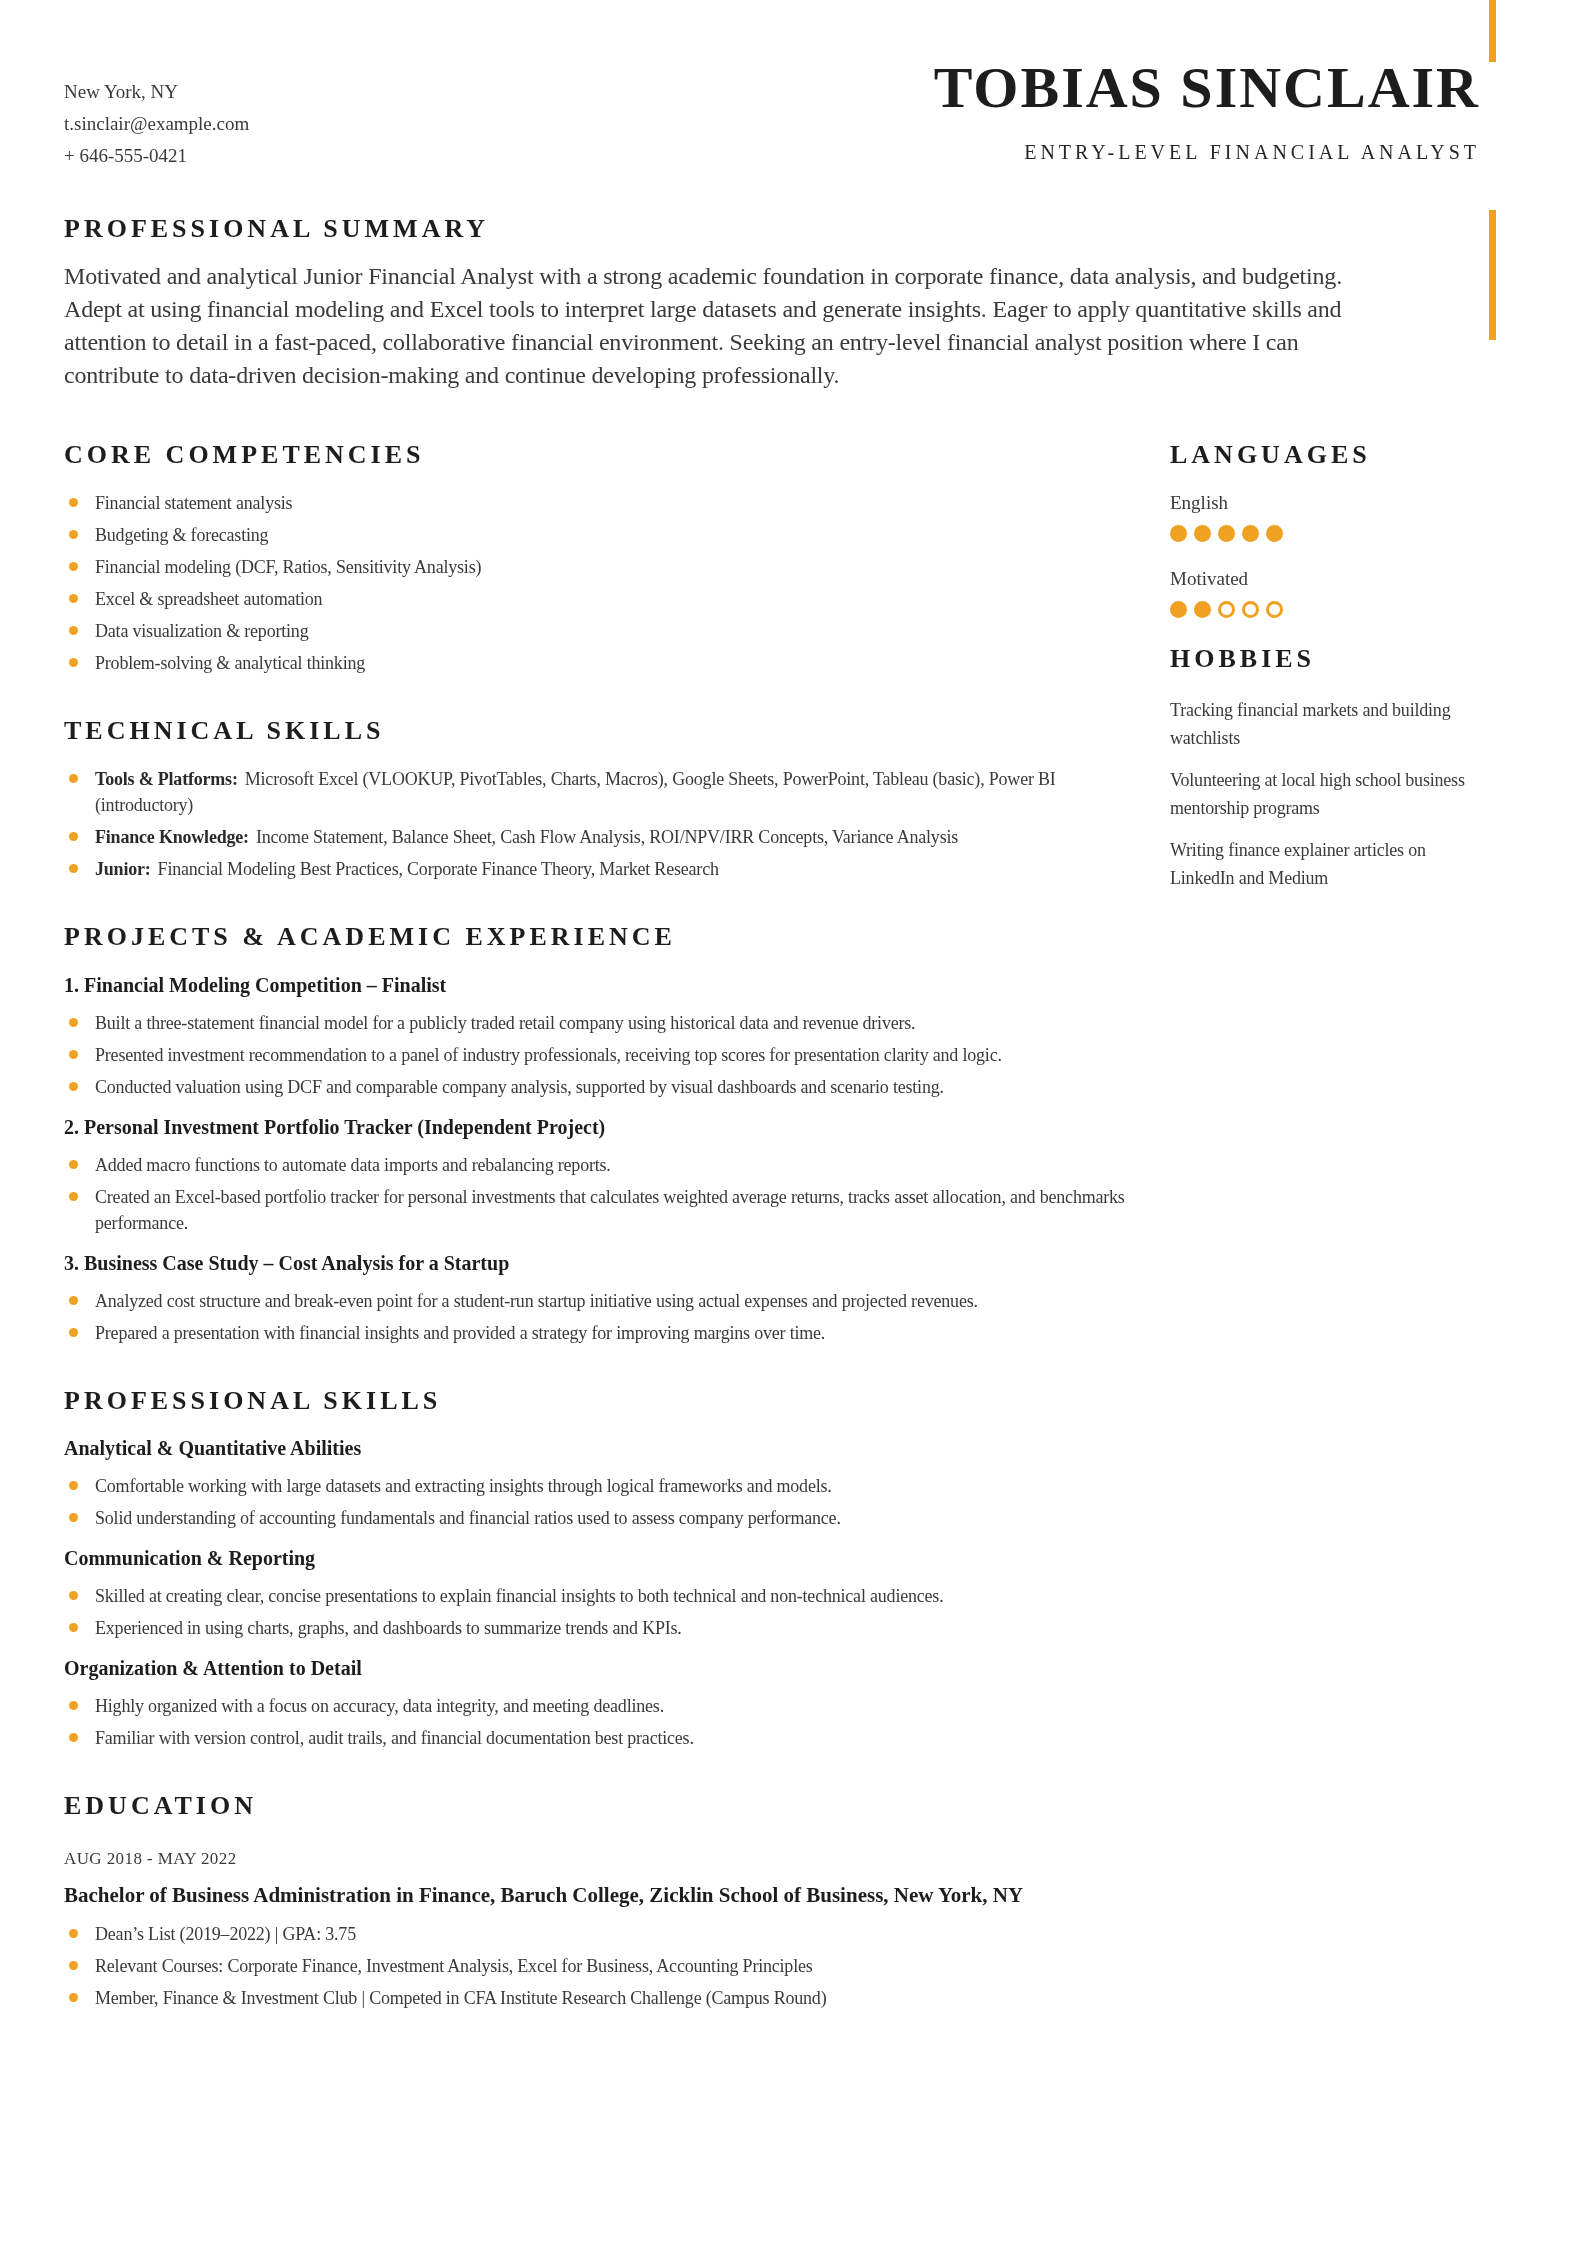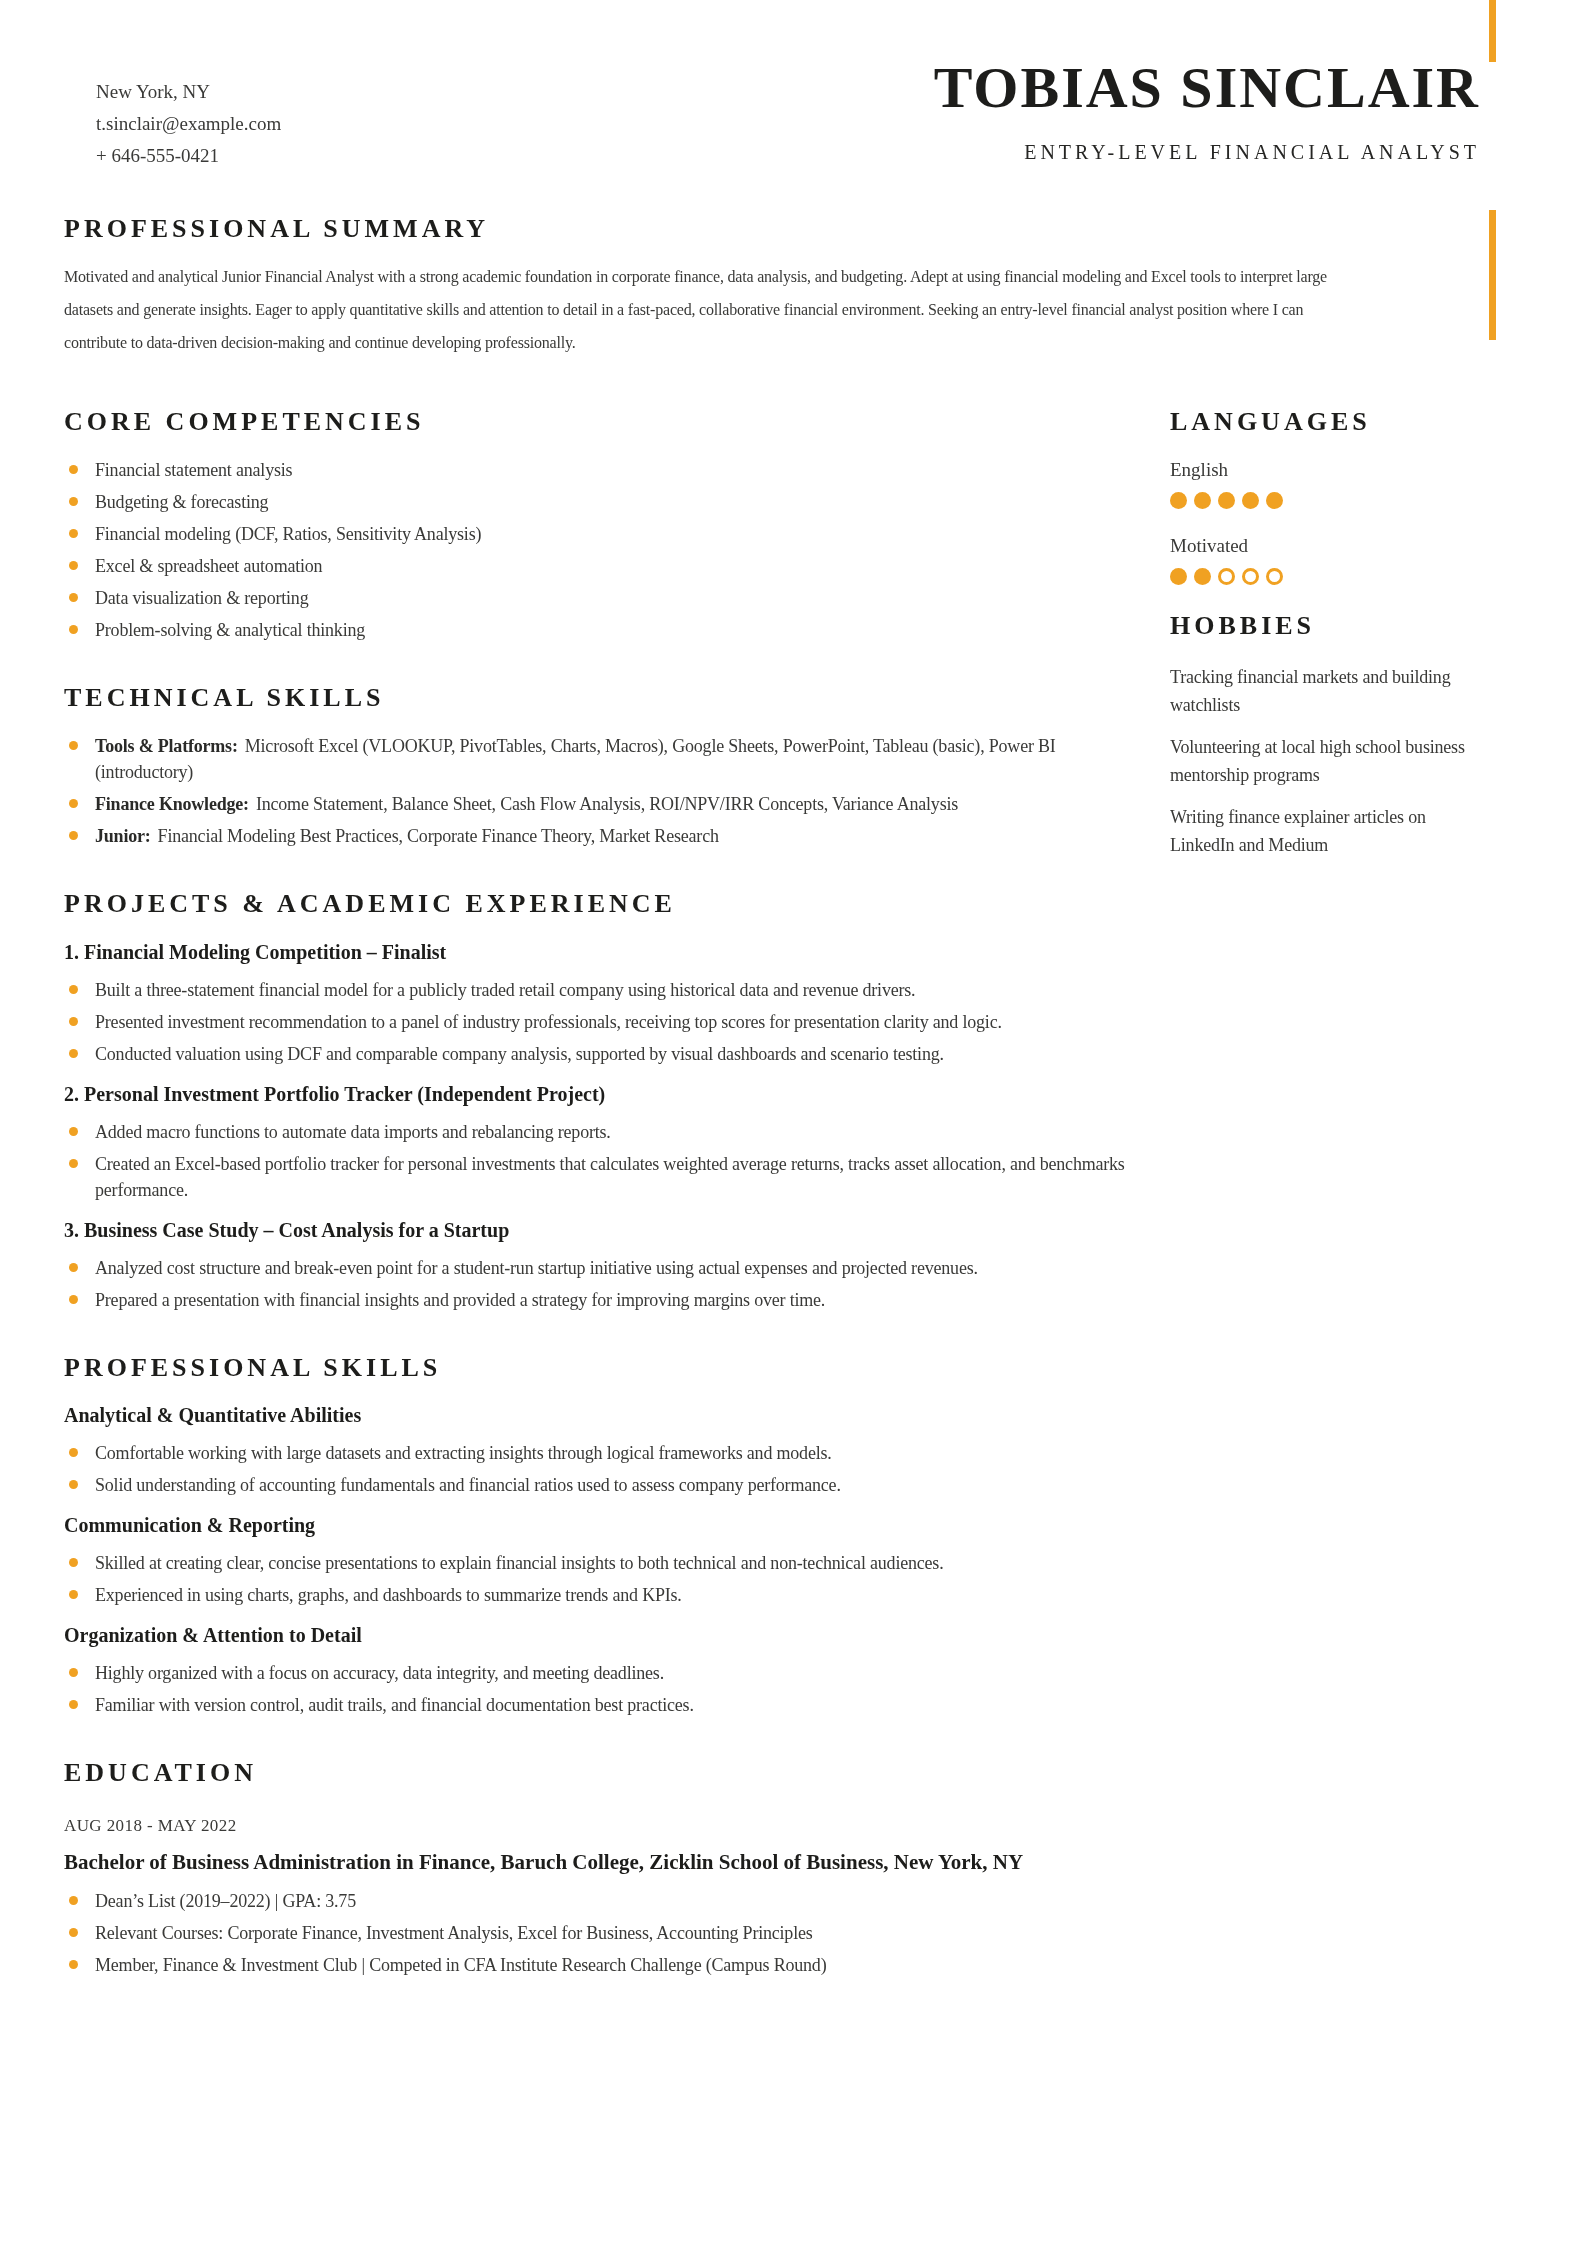--- a/index.html
+++ b/index.html
@@ -17,32 +17,32 @@
     font-family:"Liberation Serif","DejaVu Serif",serif;
     color:var(--body);
     overflow:hidden;
   }
   
   .accent-bar{position:absolute;left:1489px;width:7px;background:var(--accent);}
   .accent-bar.bar1{top:0;height:62px;}
   .accent-bar.bar2{top:210px;height:130px;}
 
   
-  .header{display:flex;justify-content:space-between;align-items:flex-start;padding:58px 108px 0 96px;}
+  .header{display:flex;justify-content:space-between;align-items:flex-start;padding:58px 108px 0 64px;}
   .contact{font-size:19px;line-height:32px;margin-top:18px;color:var(--body);}
   .title-block{text-align:right;}
   .name{font-size:58px;font-weight:bold;letter-spacing:2px;line-height:1.05;color:var(--heading);white-space:nowrap;}
   .subtitle{font-size:20px;letter-spacing:4px;margin-top:22px;color:#262624;white-space:nowrap;}
 
   
   .sec-h{font-size:26px;font-weight:bold;letter-spacing:4px;color:var(--heading);line-height:1.15;}
 
   
   .summary{margin:42px 148px 0 64px;}
-  .summary p{margin-top:16px;font-size:16px;letter-spacing:-0.2px;line-height:33px;max-width:1290px;color:var(--body);}
+  .summary p{margin-top:16px;font-size:24px;letter-spacing:-0.2px;line-height:33px;max-width:1290px;color:var(--body);}
 
   
   .columns{display:grid;grid-template-columns:1086px 310px;column-gap:20px;margin:48px 115px 0 64px;}
 
   .main section + section{margin-top:40px;}
   .main .sec-h{margin-bottom:20px;}
 
   ul.blist{list-style:none;}
   ul.blist li{position:relative;padding-left:31px;font-size:18px;letter-spacing:-0.2px;line-height:26px;margin-bottom:6px;color:var(--body);}
   .dot-b{position:absolute;left:5px;top:8px;width:9px;height:9px;border-radius:50%;background:var(--accent);}

